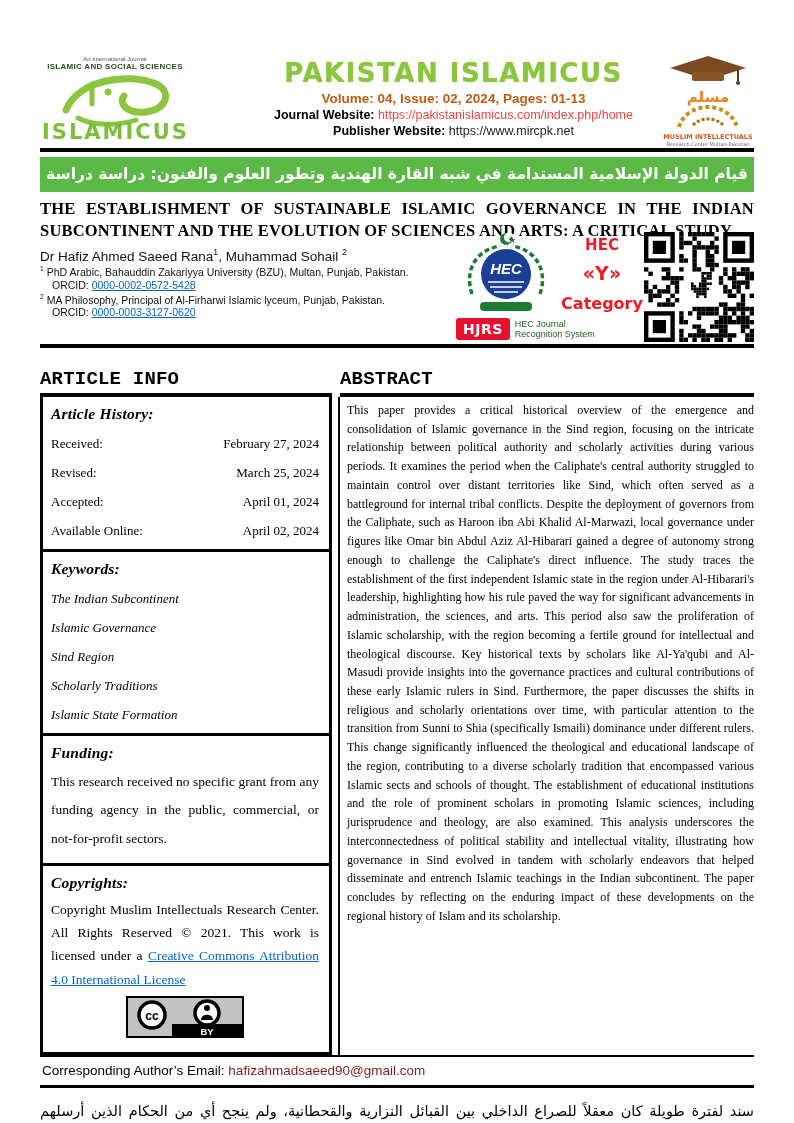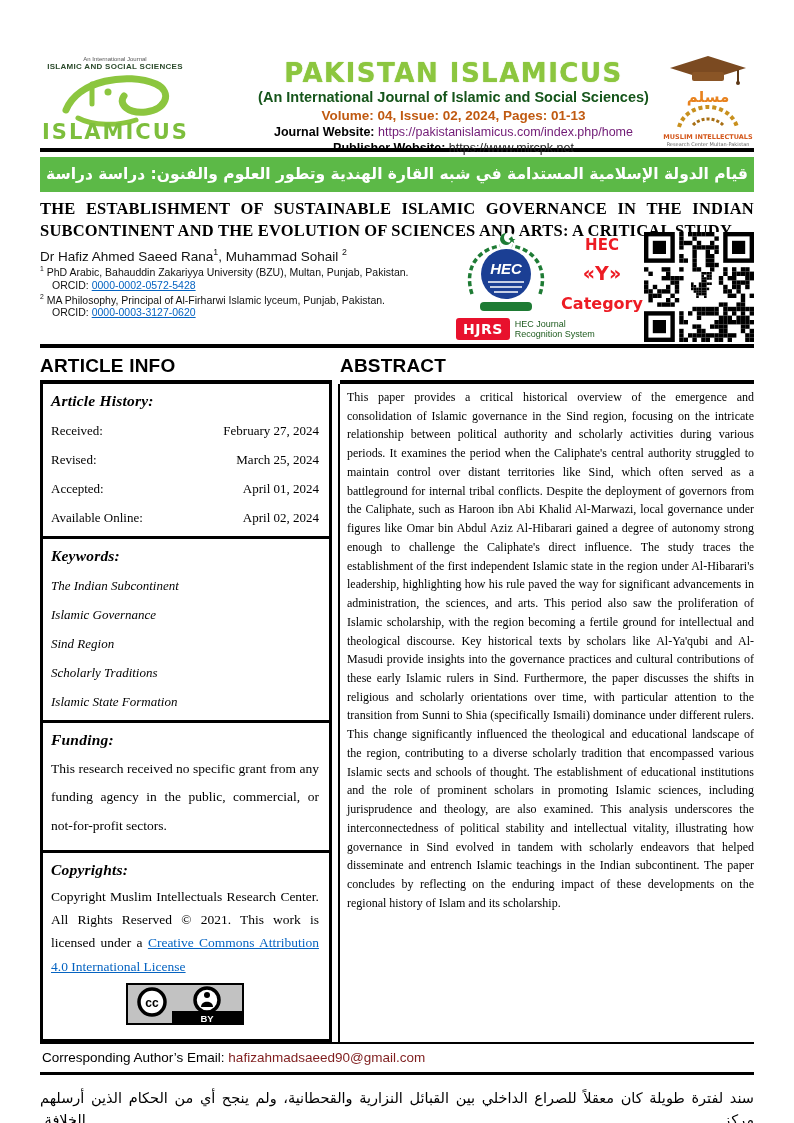--- a/index.html
+++ b/index.html
@@ -41,21 +41,21 @@
   .ycat { position:absolute; left:104px; top:4px; width:84px; text-align:center; color:#ed1c24;
           font-family:"DejaVu Sans",sans-serif; font-weight:bold; }
   .ycat .l1 { font-size:15px; } .ycat .l2 { font-size:19px; margin-top:8px;} .ycat .l3 { font-size:16px; margin-top:10px;}
   .hjrs-row { position:absolute; left:0; bottom:2px; display:flex; align-items:center; }
   .hjrs-badge { background:#e8112d; color:#fff; font-family:"DejaVu Sans",sans-serif; font-weight:bold;
     font-size:14px; padding:3px 7px; border-radius:3px; letter-spacing:.5px; }
   .hjrs-cap { font-family:"Liberation Sans",sans-serif; font-size:9px; color:#1e5b1e; margin-left:5px; line-height:1.15; text-align:left; }
   .qr { position:absolute; right:0; top:0; }
   .rule4 { border:none; border-top:4px solid #000; margin-top:4px; }
   
-  .colheads { display:flex; margin-top:7px; font-family:Liberation Sans, sans-serif; }
+  .colheads { display:flex; margin-top:20px; font-family:Liberation Mono, monospace; }
   .colheads .h { font-size:19px; font-weight:bold; letter-spacing:.2px; border-bottom:4px solid #000; padding-bottom:3px; }
   .colheads .hl { width:292px; }
   .colheads .sp { width:8px; }
   .colheads .hr { flex:1; }
   .cols { display:flex; border-bottom:2px solid #000; }
   .infobox { width:292px; border:3px solid #000; border-top:none; flex:0 0 auto; }
   .sec { border-bottom:3px solid #000; padding:8px 10px 10px 8px; }
   .sec:last-child { border-bottom:none; }
   .sec-title { font-size:15.5px; font-weight:bold; font-style:italic; letter-spacing:.2px; }
   .hist-row { display:flex; justify-content:space-between; font-size:13px; margin-top:13px; }
@@ -85,25 +85,24 @@
         <path d="M8 40 C 20 10, 70 2, 98 14 C 115 22, 108 40, 88 42 C 70 44, 60 34, 66 26" fill="none" stroke="#8cc63f" stroke-width="7" stroke-linecap="round"></path>
         <path d="M20 48 C 35 56, 60 56, 78 50" fill="none" stroke="#8cc63f" stroke-width="5" stroke-linecap="round"></path>
         <circle cx="50" cy="22" r="3.5" fill="#8cc63f"></circle>
         <circle cx="104" cy="34" r="3" fill="#8cc63f"></circle>
         <path d="M34 14 L34 34" stroke="#8cc63f" stroke-width="5" stroke-linecap="round"></path>
       </svg>
       <div class="hdr-islamicus">ISLAMICUS</div>
     </div>
     <div class="hdr-mid">
       <div class="jtitle">PAKISTAN ISLAMICUS</div>
-      <div class="jsub">(An International Journal of Islamic and Social Sciences)</div>
       <div class="jvol">Volume: 04, Issue: 02, 2024, Pages: 01-13</div>
       <div class="jsite">
         <b>Journal Website:</b>
-        <a class="link" style="color:#701a75; text-decoration:none;">https://pakistanislamicus.com/index.php/home</a>
+        <a class="link" style="color:#ef4444; text-decoration:none;">https://pakistanislamicus.com/index.php/home</a>
       </div>
       <div class="jsite">
         <b>Publisher Website:</b>
         <a class="link" style="color:#222; text-decoration:none;">https://www.mircpk.net</a>
       </div>
     </div>
     <div class="hdr-right">
       <svg width="84" height="30" viewBox="0 0 84 30">
         <polygon points="42,0 80,12 42,24 4,12" fill="#7b4a21"></polygon>
         <rect x="26" y="16" width="32" height="9" rx="2" fill="#8a5526"></rect>

